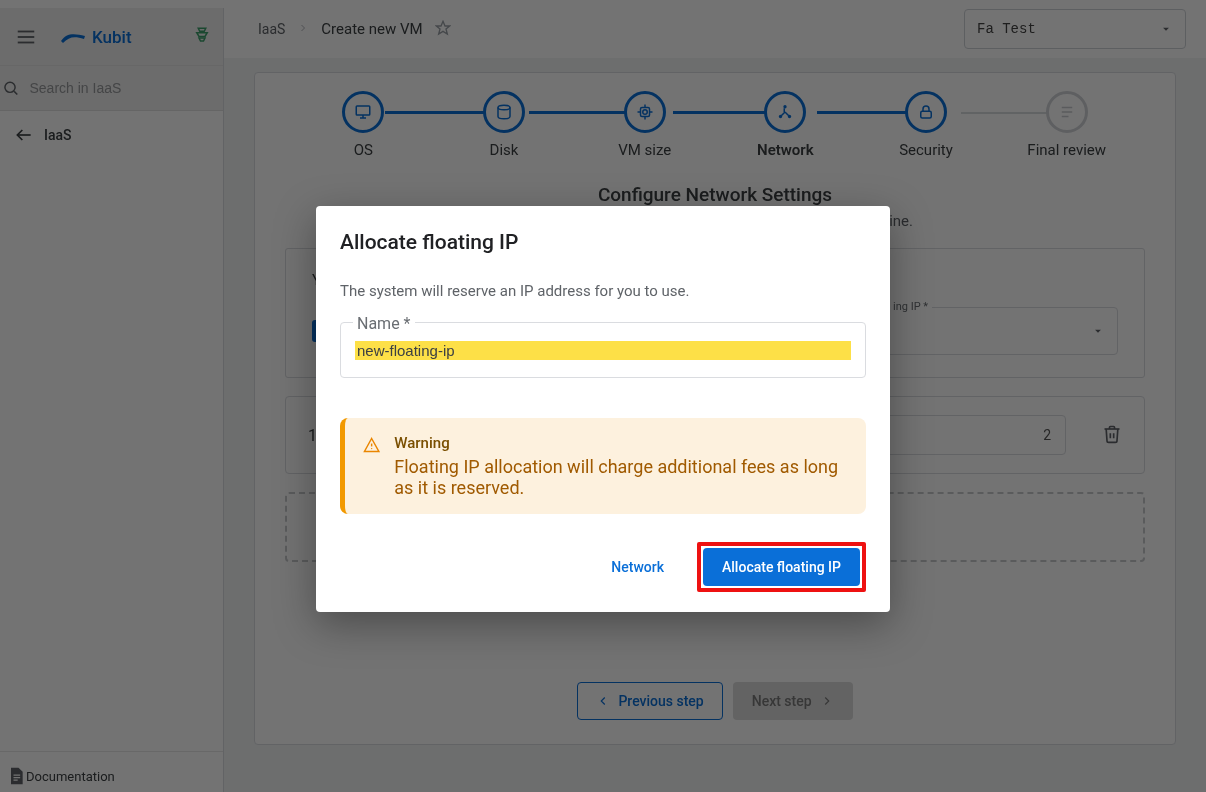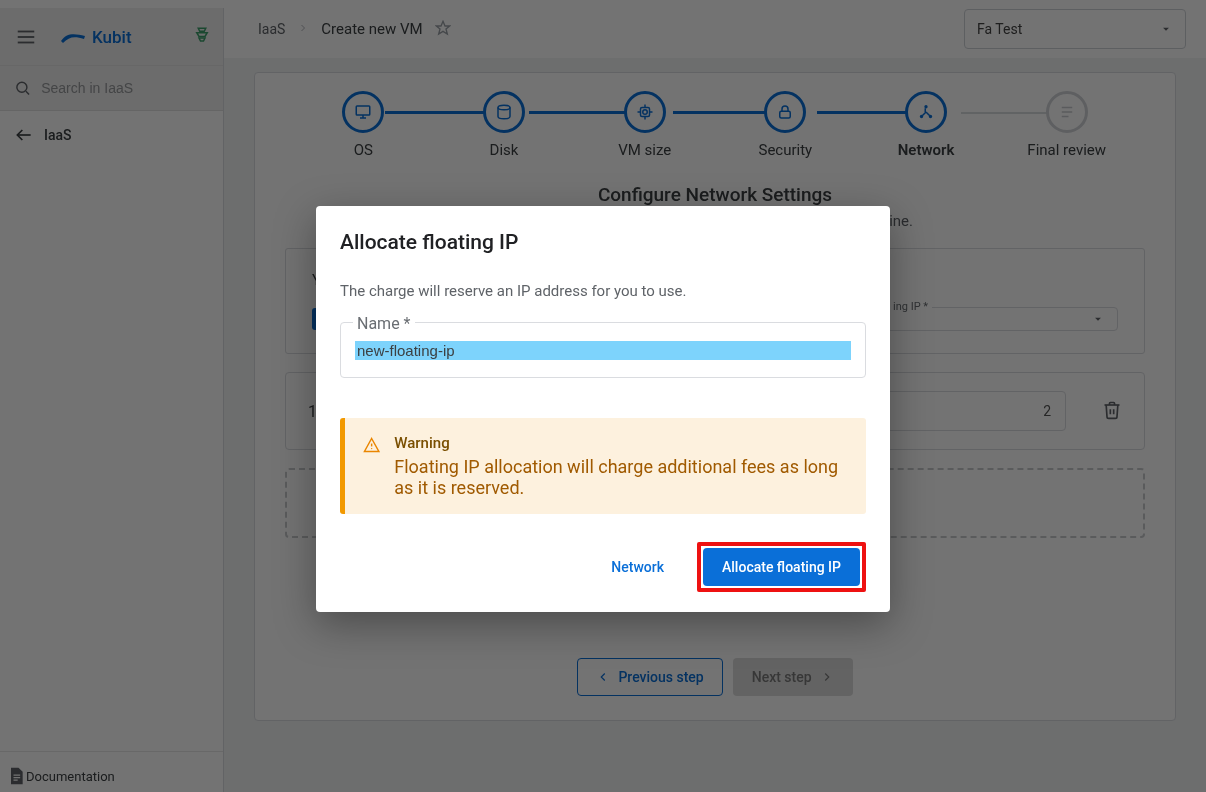--- a/index.html
+++ b/index.html
@@ -34,21 +34,21 @@
   }
   .side-top{
     display:flex;align-items:center;gap:12px;padding:10px 12px;
     background:var(--side);border-bottom:1px solid #e5e5e5;height:58px;
   }
   .menu-btn,.back-btn{width:28px;height:28px;display:flex;align-items:center;justify-content:center;cursor:pointer}
   .brand{display:flex;align-items:center;gap:6px;margin-left:8px}
   .brand svg{display:block}
   .brand-text{color:var(--blue);font-weight:500;font-size:17px}
   .eco-icon{margin-left:auto}
-  .search-row{display:flex;align-items:center;gap:10px;padding:10px 14px;background:var(--side)}
+  .search-row{display:flex;align-items:center;gap:10px;padding:10px 2px;background:var(--side)}
   .search-row input{
     border:none;background:transparent;outline:none;font-size:14px;color:var(--muted);width:100%;
     padding:4px 0;
   }
   .search-row input::placeholder{color:#97999c}
   .side-divider{height:1px;background:#e0e0e0;margin:0 0 2px 0}
   .breadcrumb-back{display:flex;align-items:center;gap:10px;padding:12px 14px;font-size:14px;font-weight:500}
   .side-footer{margin-top:auto;border-top:1px solid #e6e6e6;padding:14px 6px;display:flex;align-items:center;font-size:13px}
   .side-footer svg{flex:0 0 auto}
   
@@ -60,21 +60,21 @@
     display:flex;align-items:center;gap:10px;padding:10px 20px 10px 34px;height:58px;
   }
   .crumbs{display:flex;align-items:center;gap:12px;color:var(--muted)}
   .crumbs .sep{color:#b0b3b8}
   .crumbs .lvl{font-size:14px}
   .crumbs .lvl.current{color:#3c4043;font-size:15px}
   .star{color:#919499}
   .project-select{
     margin-left:auto;
     width:222px;height:40px;border:1px solid var(--border2);border-radius:4px;
-    display:flex;align-items:center;padding:0 12px;justify-content:space-between;color:#444;
+    display:flex;align-items:center;padding:0 12px;justify-content:space-between;color:#444;font-family:Liberation Mono, monospace;
   }
 
   .content{flex:1;overflow:auto;padding:14px 30px 20px 30px;background:var(--bg-grey)}
   .card{
     background:var(--bg);border:1px solid var(--border);border-radius:4px;
     padding:14px 30px 24px 30px;min-height:640px;position:relative;
   }
 
   
   .stepper{display:flex;align-items:flex-start;justify-content:space-between;margin:4px 8px 24px 8px;position:relative}
@@ -98,21 +98,21 @@
     border:1px solid var(--border);border-radius:3px;padding:22px 26px;margin-bottom:18px;background:#fff;
     position:relative;
   }
   .panel .p-title{font-size:15px;margin-bottom:18px}
   .checkbox-row{display:flex;align-items:center;gap:12px}
   .chk{
     width:22px;height:22px;border-radius:3px;background:var(--blue);display:flex;align-items:center;justify-content:center;
   }
 
   .field{
-    position:relative;margin-left:auto;width:240px;height:24px;border:1px solid var(--border);border-radius:4px;
+    position:relative;margin-left:auto;width:240px;height:48px;border:1px solid var(--border);border-radius:4px;
     display:flex;align-items:center;padding:0 12px;color:#666;
   }
   .field .flabel{
     position:absolute;top:-8px;left:10px;background:#fff;font-size:11px;color:#6a6e73;padding:0 4px;
   }
 
   .row-item{
     display:flex;align-items:center;gap:20px;border:1px solid var(--border);border-radius:4px;
     padding:18px 22px;margin-bottom:18px;
   }
@@ -148,24 +148,24 @@
   }
   .modal h2{margin:0 0 28px 0;font-size:21px;font-weight:500;color:#202124}
   .modal p.desc{margin:0 0 22px 0;color:#5f6368;font-size:15px}
   .modal .input-wrap{
     position:relative;border:1px solid var(--border);border-radius:4px;height:56px;padding:0 14px;display:flex;align-items:center;
     margin-bottom:40px;
   }
   .modal .input-wrap .flabel{
     position:absolute;top:-9px;left:12px;font-size:16px;color:#6a6e73;background:#fff;padding:0 4px;
   }
-  .modal .input-wrap input{border:none;outline:none;width:100%;font-size:15px;color:#3c4043;background:#7dd3fc}
+  .modal .input-wrap input{border:none;outline:none;width:100%;font-size:15px;color:#3c4043;background:#fde047}
   .warn{
     display:flex;gap:14px;align-items:flex-start;background:var(--warn-bg);
-    border-left:5px solid var(--warn-border);padding:16px 18px;border-radius:3px;margin-bottom:28px;
+    border-left:5px solid var(--warn-border);padding:16px 18px;border-radius:8px;margin-bottom:28px;
   }
   .warn .w-title{font-size:15px;font-weight:500;color:#7a4f00;margin-bottom:4px}
   .warn .w-msg{font-size:18px;color:var(--warn-text)}
   .modal-actions{display:flex;justify-content:flex-end;gap:14px;align-items:center}
   .btn.text{color:var(--blue);background:transparent}
   .btn.primary{background:var(--blue);color:#fff}
   .highlight-ring{
     border:4px solid #e11; padding:2px;border-radius:2px;display:inline-block;
   }
 </style>
@@ -283,39 +283,39 @@
                 <rect x="6" y="6" width="12" height="12" rx="2"></rect>
                 <circle cx="12" cy="12" r="3"></circle>
                 <line x1="12" y1="2" x2="12" y2="6"></line>
                 <line x1="12" y1="18" x2="12" y2="22"></line>
                 <line x1="2" y1="12" x2="6" y2="12"></line>
                 <line x1="18" y1="12" x2="22" y2="12"></line>
               </svg>
             </div>
           <div class="lbl">VM size</div>
         </div>
-        <div class="step">
-          <div class="circle">
-              <svg width="18" height="18" viewBox="0 0 24 24" fill="none" stroke="#0a6fd8" stroke-width="2">
-                <rect x="5" y="11" width="14" height="9" rx="2"></rect>
-                <path d="M8 11V8a4 4 0 118 0v3"></path>
-              </svg>
-            </div>
-          <div class="lbl">Security</div>
-        </div>
         <div class="step active">
           <div class="circle">
               <svg width="18" height="18" viewBox="0 0 24 24" fill="#0a6fd8">
                 <circle cx="12" cy="5" r="2.2"></circle>
                 <circle cx="6" cy="18" r="2.2"></circle>
                 <circle cx="18" cy="18" r="2.2"></circle>
                 <path d="M11 7v5M12 12l-5 5M12 12l5 5" stroke="#0a6fd8" stroke-width="2" fill="none"></path>
               </svg>
             </div>
           <div class="lbl">Network</div>
+        </div>
+        <div class="step">
+          <div class="circle">
+              <svg width="18" height="18" viewBox="0 0 24 24" fill="none" stroke="#0a6fd8" stroke-width="2">
+                <rect x="5" y="11" width="14" height="9" rx="2"></rect>
+                <path d="M8 11V8a4 4 0 118 0v3"></path>
+              </svg>
+            </div>
+          <div class="lbl">Security</div>
         </div>
         <div class="step inactive">
           <div class="circle">
               <svg width="18" height="18" viewBox="0 0 24 24" fill="none" stroke="#c8cbce" stroke-width="2">
                 <line x1="5" y1="6" x2="19" y2="6"></line>
                 <line x1="5" y1="12" x2="19" y2="12"></line>
                 <line x1="5" y1="18" x2="14" y2="18"></line>
               </svg>
             </div>
           <div class="lbl">Final review</div>
@@ -380,21 +380,21 @@
         </div>
       </div>
 
     </div>
   </div>
 </div>
 
 <div class="overlay">
   <div class="modal">
     <h2>Allocate floating IP</h2>
-    <p class="desc">The charge will reserve an IP address for you to use.</p>
+    <p class="desc">The system will reserve an IP address for you to use.</p>
 
     <div class="input-wrap">
       <span class="flabel">Name *</span>
       <input value="new-floating-ip" style="">
     </div>
 
     <div class="warn">
       <svg width="22" height="22" viewBox="0 0 24 24" fill="none" stroke="#ea8600" stroke-width="2">
           <path d="M12 3l10 18H2L12 3z"></path>
           <line x1="12" y1="10" x2="12" y2="14"></line>

